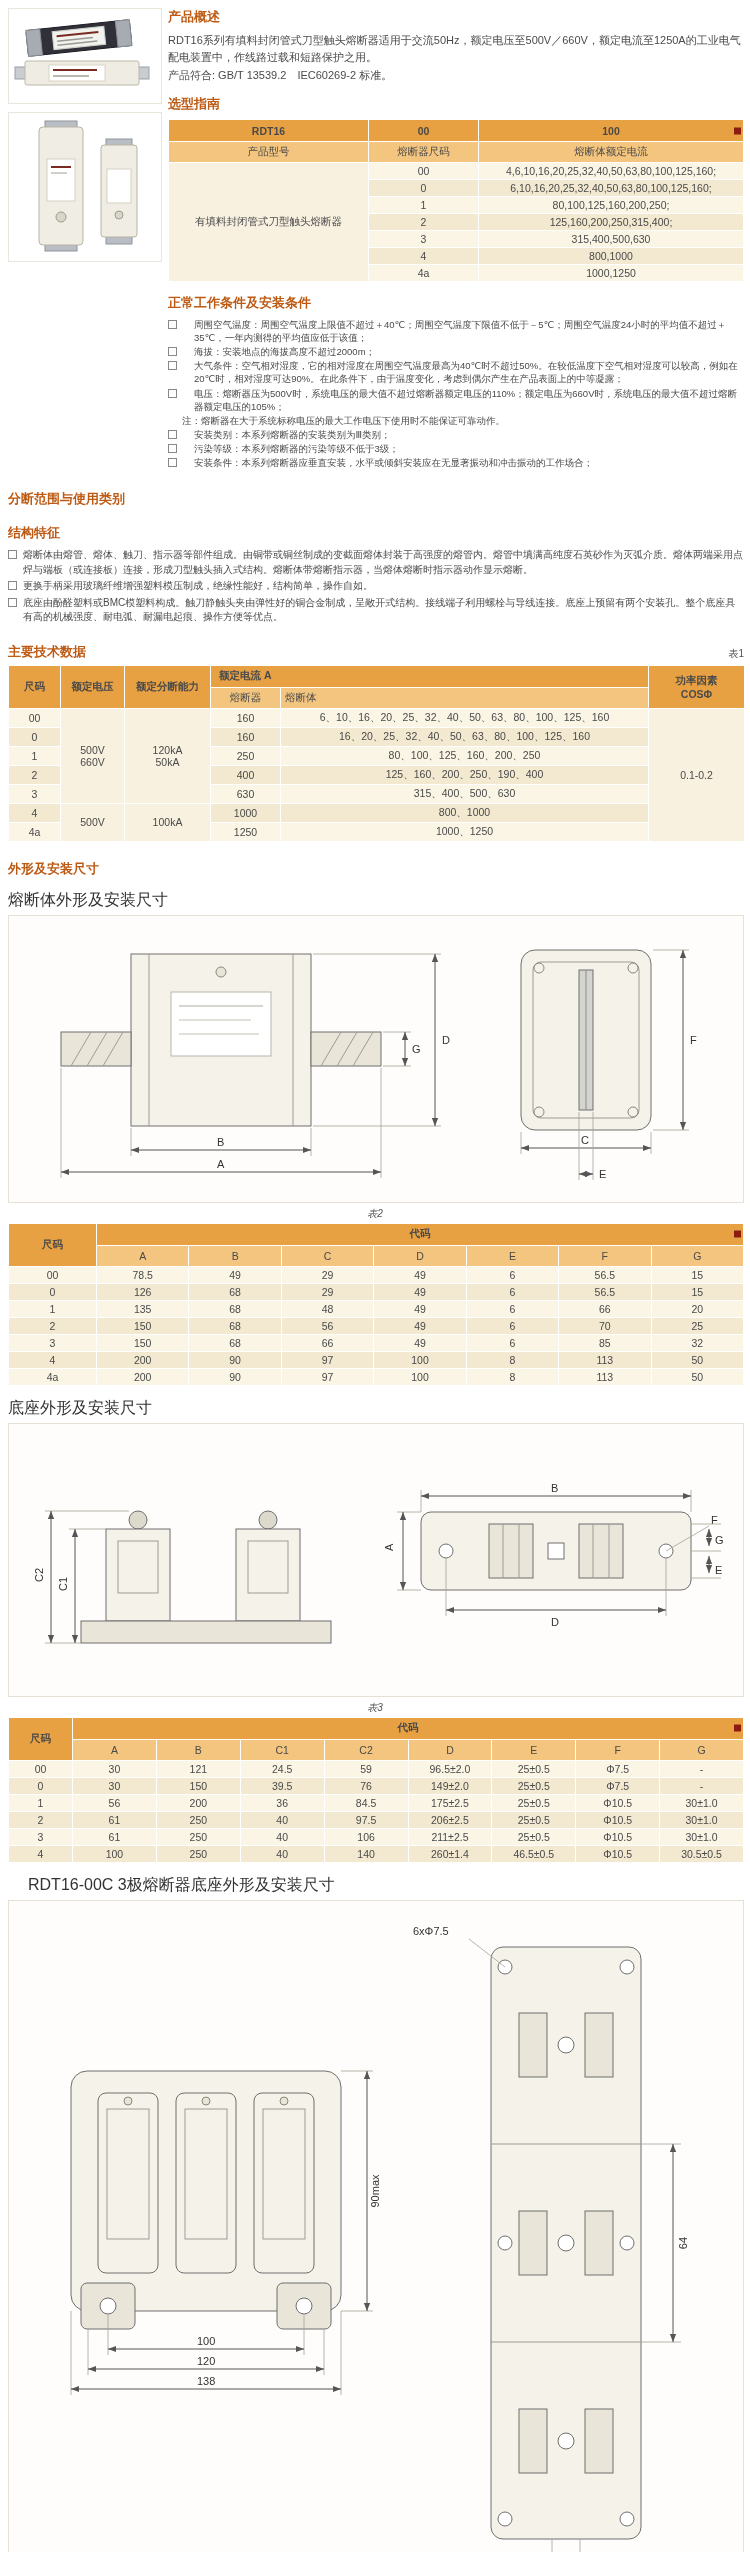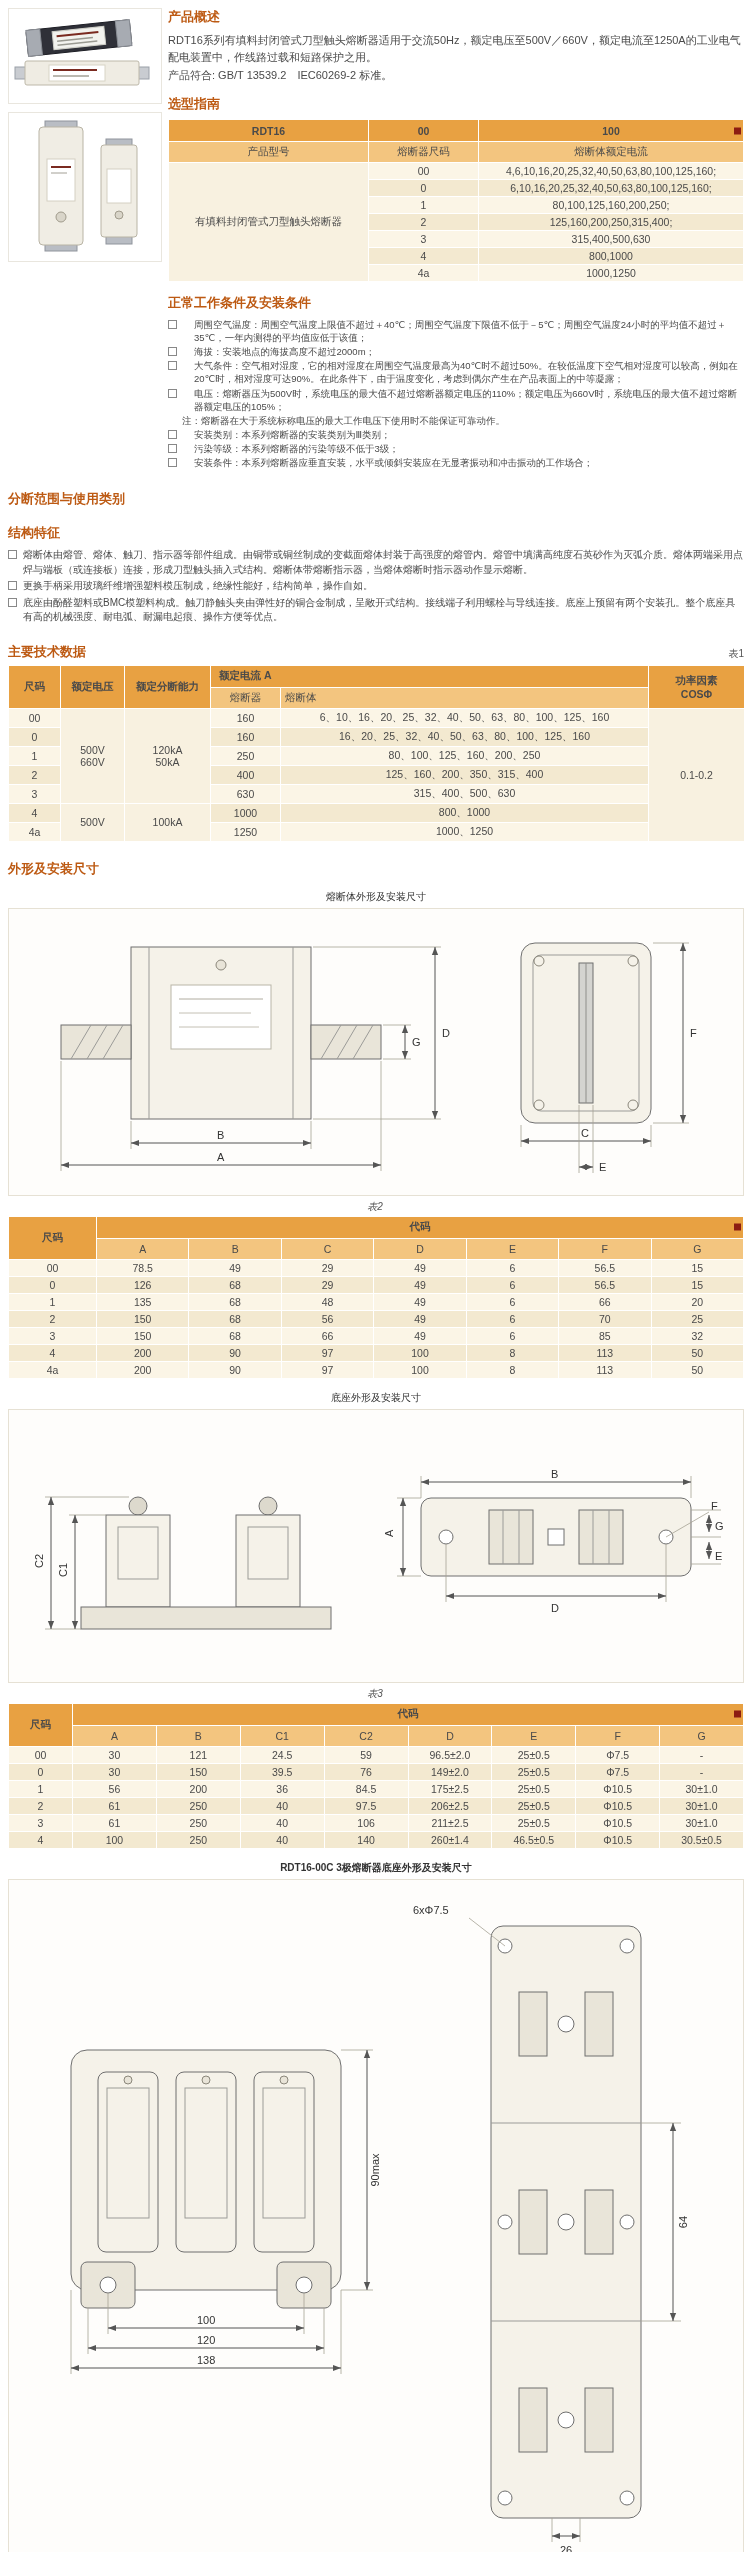--- a/index.html
+++ b/index.html
@@ -32,22 +32,22 @@
   .citem{display:flex;gap:17px;font-size:9.5px;line-height:1.38;color:#4a4a4a;margin-bottom:1px;}
   .chk{flex:none;width:7px;height:7px;border:1px solid #888;margin-top:2px;background:#fff;}
   .cnote{font-size:9.5px;line-height:1.38;color:#4a4a4a;padding-left:14px;margin-bottom:1px;}
   .sitem{display:flex;gap:6px;font-size:10px;line-height:1.45;color:#4a4a4a;margin-bottom:2px;}
   
   .band{margin:0 8px;width:736px;}
   #b-break{margin-top:20px;} #b-struct{margin-top:16px;} #b-tech{margin-top:18px;} #b-dims{margin-top:18px;}
   .band-head{display:flex;justify-content:space-between;align-items:flex-end;margin-bottom:4px;}
   .tbl-label{font-size:10px;color:#555;}
   .tbl-label-row{display:flex;justify-content:center;font-size:10px;color:#555;margin:4px 2px 2px 0;font-style:italic;}
-  .sub-label{font-size:10px;color:#333;margin:12px 0 2px 0;text-align:center;}
-  .sub-label.bold{font-weight:bold;}
+  .sub-label{font-size:16px;color:#333;margin:12px 0 2px 0;}
+  .sub-label.bold{font-weight:normal;margin-left:20px;}
   .draw-box{background:#fefdfb;border:1px solid #e6e1d4;padding:10px 12px;margin:4px 0 2px 0;}
   
   .dim{stroke:#555;stroke-width:1;fill:none;}
   .ext{stroke:#a6a294;stroke-width:0.8;fill:none;}
   .dlabel{font-size:11px;fill:#333;font-family:"Liberation Sans","DejaVu Sans",sans-serif;}
   .shape{fill:#f5f2e9;stroke:#6f6f6f;}
   .shape2{fill:#e9e5d9;stroke:#6f6f6f;}
   .thin{stroke:#9b9b98;fill:none;}
 </style>
 </head>
@@ -262,21 +262,21 @@
           <td class="links">16、20、25、32、40、50、63、80、100、125、160</td>
         </tr>
         <tr>
           <td>1</td>
           <td>250</td>
           <td class="links">80、100、125、160、200、250</td>
         </tr>
         <tr>
           <td>2</td>
           <td>400</td>
-          <td class="links">125、160、200、350、315、400</td>
+          <td class="links">125、160、200、250、190、400</td>
         </tr>
         <tr>
           <td>3</td>
           <td>630</td>
           <td class="links">315、400、500、630</td>
         </tr>
         <tr>
           <td>4</td>
           <td class="mg" rowspan="2">500V</td>
           <td class="mg" rowspan="2">100kA</td>

